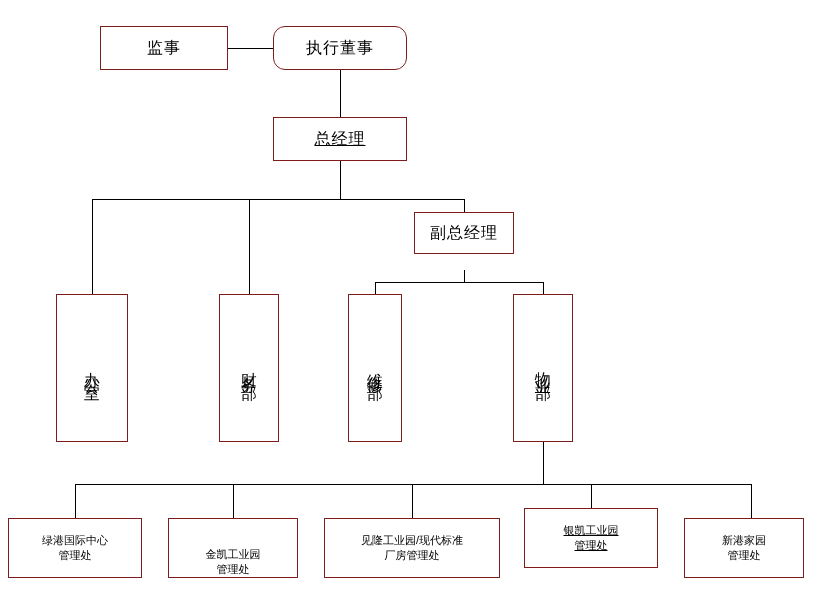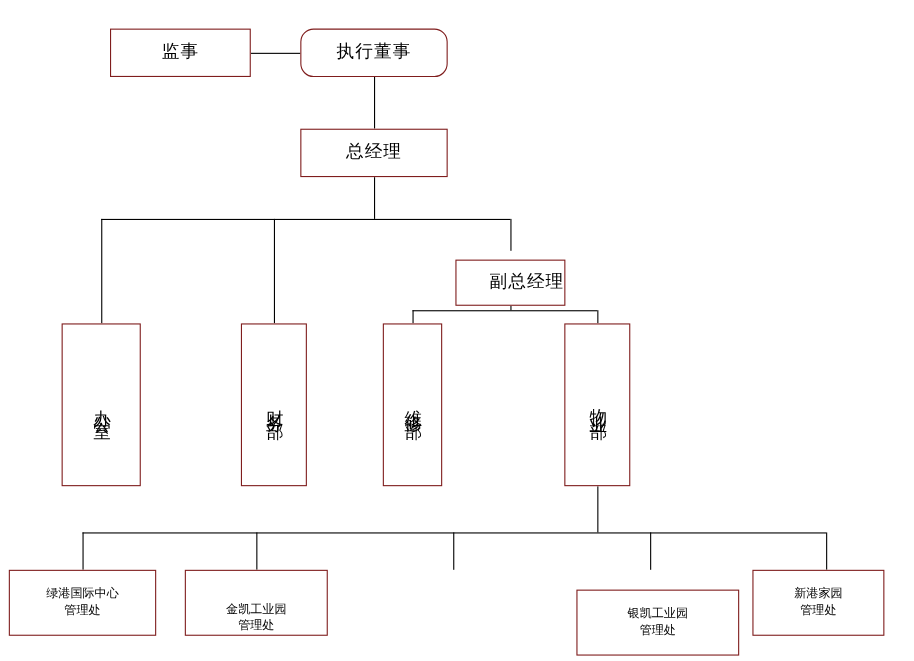--- a/index.html
+++ b/index.html
@@ -72,43 +72,46 @@
     <div class="line v" style="left: 233px; top: 484px; width: 1px; height: 34px;"></div>
     <div class="line v" style="left: 412px; top: 484px; width: 1px; height: 34px;"></div>
     <div class="line v" style="left: 591px; top: 484px; width: 1px; height: 34px;"></div>
     <div class="line v" style="left: 751px; top: 484px; width: 1px; height: 34px;"></div>
     <div class="node" style="left: 100px; top: 26px; width: 128px; height: 44px;">
       <span>监事</span>
     </div>
     <div class="node" style="left: 273px; top: 26px; width: 134px; height: 44px; border-radius: 12px;">
       <span>执行董事</span>
     </div>
-    <div class="node" style="left: 273px; top: 117px; width: 134px; height: 44px;">
+    <div class="node" style="left: 273px; top: 117px; width: 134px; height: 44px; text-decoration: underline;">
       <span>总经理</span>
     </div>
-    <div class="node" style="left: 414px; top: 236px; width: 100px; height: 42px; justify-content: flex-end;">
+    <div class="node" style="left: 414px; top: 212px; width: 100px; height: 42px;">
       <span>副总经理</span>
     </div>
     <div class="node vertical" style="left: 56px; top: 294px; width: 72px; height: 148px;">
       <span>办公室</span>
     </div>
     <div class="node vertical" style="left: 219px; top: 294px; width: 60px; height: 148px;">
       <span>财务部</span>
     </div>
     <div class="node vertical" style="left: 348px; top: 294px; width: 54px; height: 148px;">
       <span>维修部</span>
     </div>
     <div class="node vertical" style="left: 513px; top: 294px; width: 60px; height: 148px;">
       <span>物业部</span>
     </div>
     <div class="node small" style="left: 8px; top: 518px; width: 134px; height: 60px;">
       <span>绿港国际中心<br>管理处</span>
     </div>
     <div class="node small" style="left: 168px; top: 518px; width: 130px; height: 60px; align-items: flex-end;">
       <span>金凯工业园<br>管理处</span>
     </div>
-    <div class="node small" style="left: 524px; top: 536px; width: 148px; height: 60px;">
+    <div class="node small" style="left: 324px; top: 518px; width: 176px; height: 60px;">
+      <span>见隆工业园/现代标准<br>厂房管理处</span>
+    </div>
+    <div class="node small" style="left: 524px; top: 508px; width: 134px; height: 60px; text-decoration: underline;">
       <span>银凯工业园<br>管理处</span>
     </div>
     <div class="node small" style="left: 684px; top: 518px; width: 120px; height: 60px;">
       <span>新港家园<br>管理处</span>
     </div>
   </div>
 
 </body></html>

